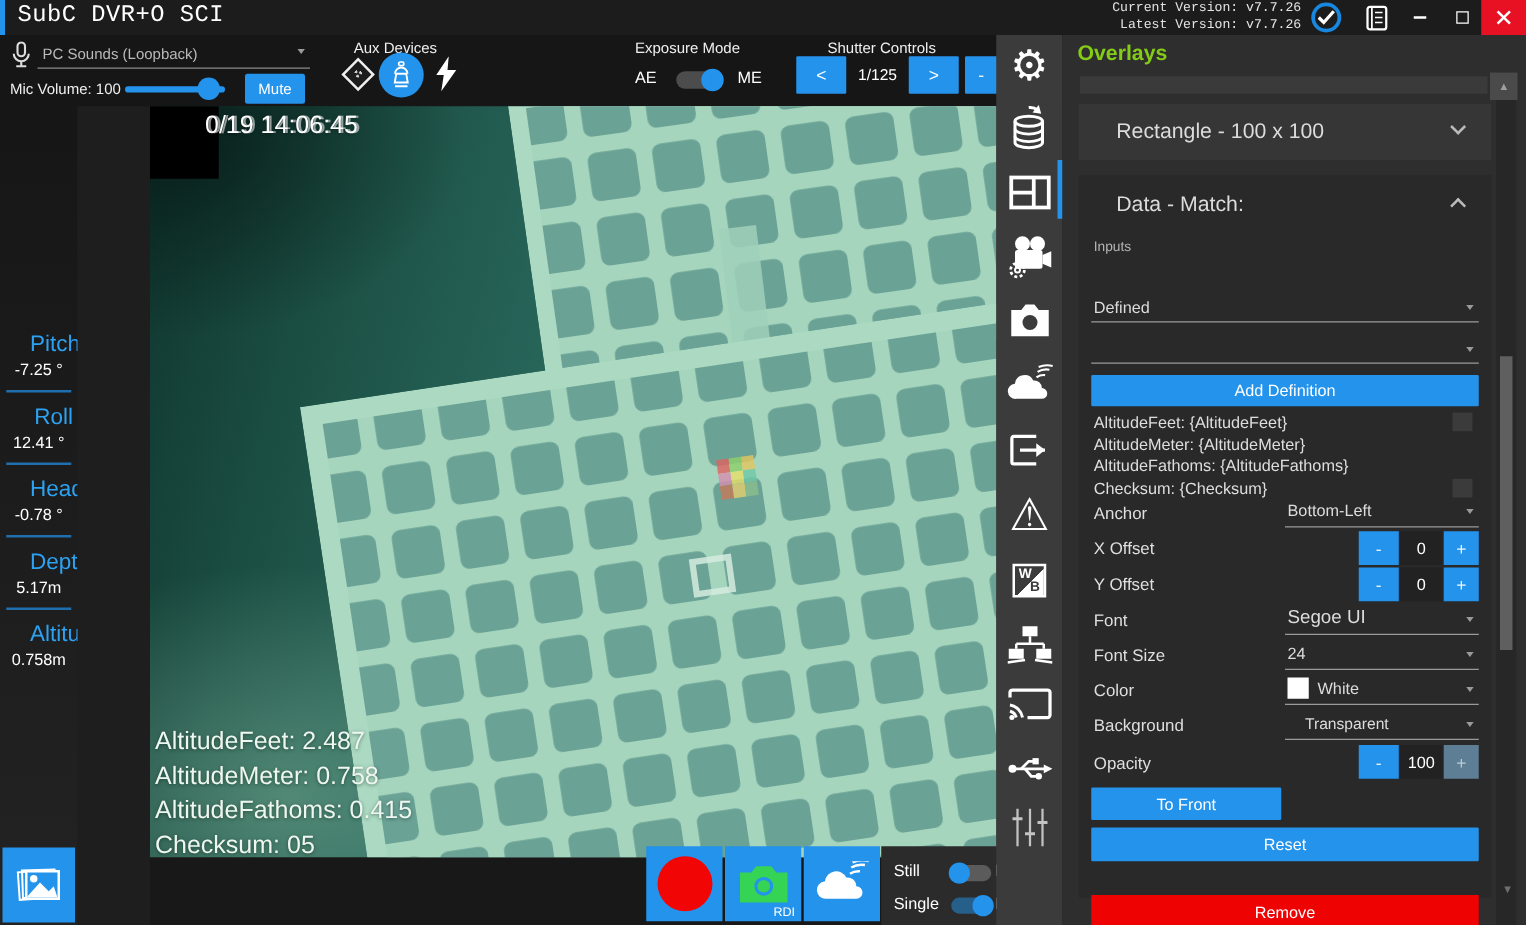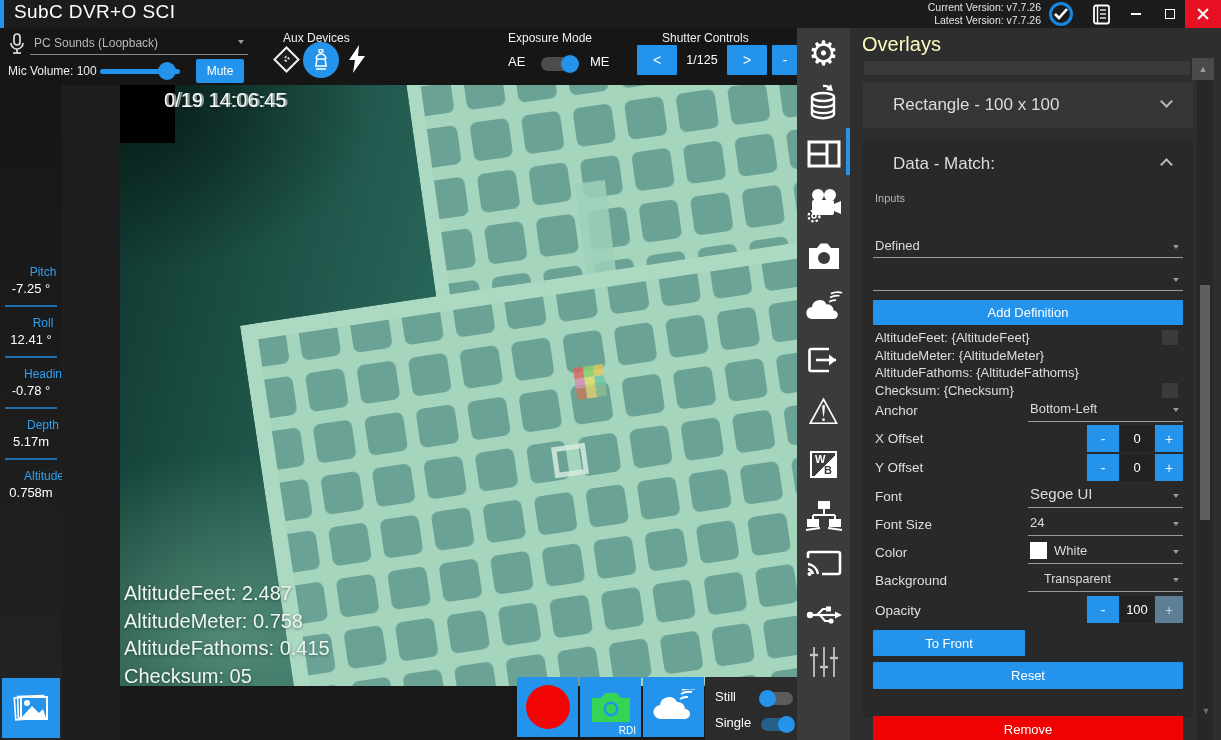--- a/index.html
+++ b/index.html
@@ -5,21 +5,21 @@
   * { margin:0; padding:0; box-sizing:border-box; }
   html,body { background:#000; }
   .app {
     position:relative; width:1221px; height:740px; overflow:hidden;
     background:#1d1d1d; font-family:"Liberation Sans", sans-serif; color:#fff;
     -webkit-font-smoothing:antialiased;
   }
   .abs { position:absolute; }
 
   
-  .titlebar { position:absolute; left:0; top:0; width:1221px; height:28px; background:#1c1c1c; }
+  .titlebar { position:absolute; left:0; top:0; width:1221px; height:28px; background:#1c1c1c;font-family:Liberation Mono, monospace; }
   .titlebar .accent { position:absolute; left:0; top:0; width:4px; height:28px; background:#2493eb; }
   .app-title { position:absolute; left:14px; top:1px; font-size:19px; font-weight:300; letter-spacing:.4px; color:#fff; }
   .versions { position:absolute; right:180px; top:1px; text-align:right; font-size:10.5px; line-height:13px; color:#e4e4e4; }
   .chk-circle { position:absolute; right:148px; top:2px; width:24px; height:24px; border:3px solid #1787e0; border-radius:50%; }
   .chk-circle svg { position:absolute; left:2px; top:3px; }
   .doc-icon { position:absolute; right:110px; top:4px; }
   .win-btn { position:absolute; top:0; width:34px; height:28px; display:flex; align-items:center; justify-content:center; }
   .btn-min { right:68px; } .btn-max { right:34px; }
   .btn-close { right:0; width:36px; background:#e81123; }
   .glyph-min { width:10px; height:0; border-top:2px solid #fff; display:block; }
@@ -44,21 +44,21 @@
   .diamond { position:absolute; left:277px; top:22px; width:19px; height:19px; border:2.5px solid #efefef; transform:rotate(45deg); background:#1d1d1d; }
   .diamond i { position:absolute; left:4px; top:4px; width:6px; height:6px; border:2px dotted #cfcfcf; border-radius:50%; display:block;}
   .toggle { position:absolute; width:36px; height:14px; border-radius:7px; background:#4c4c4c; }
   .toggle .knob { position:absolute; top:-2px; width:18px; height:18px; border-radius:50%; background:#2493eb; } .knob-right { right:-2px; }
   .sq-btn { position:absolute; background:#2493eb; border-radius:1px; color:#fff; display:flex; align-items:center; justify-content:center; font-size:14px; }
 
   
   .left-col { position:absolute; left:0; top:85px; width:62px; height:655px; background:linear-gradient(#161616,#232323); }
   .gap-col { position:absolute; left:62px; top:85px; width:58px; height:655px; background:#1e1e1e; }
   .tele-item { text-align:center; }
-  .tele-label { font-size:12px; color:#2da2f2;padding-left:24px; }
+  .tele-label { font-size:18px; color:#2da2f2;padding-left:24px; }
   .tele-value { font-size:13px; color:#fff; margin-top:2px; }
   .tele-sep { width:52px; height:2px; background:#1f6fae; margin:9px auto 9px auto; }
   .img-btn { position:absolute; left:2px; top:678px; width:58px; height:60px; background:#2493eb; display:flex; align-items:center; justify-content:center; }
 
   
   .video { position:absolute; left:120px; top:85px; width:677px; height:601px; overflow:hidden;
     background:
       radial-gradient(430px 300px at 16% 92%, rgba(160,215,185,.38), transparent 62%),
       radial-gradient(320px 230px at 4% 4%, rgba(0,8,6,.55), transparent 70%),
       linear-gradient(104deg,#0f352e 0%,#1b4e43 20%,#28665a 45%,#2e7061 62%,#27594e 100%);
@@ -90,21 +90,21 @@
   .rail-ic { position:absolute; left:0; width:53px; display:flex; align-items:center; justify-content:center; color:#fff; }
   .uni { font-size:34px; line-height:1; color:#fff; }
   .rail-sel { position:absolute; left:49px; top:100px; width:4px; height:47px; background:#2493eb; }
   .wb-box { width:27px; height:27px; border:2px solid #fff; position:relative;
             background:linear-gradient(315deg,#fff 0 45%,#3b3b3b 45% 100%); }
   .wb-box .w { position:absolute; left:3px; top:0px; font-size:11px; font-weight:bold; color:#fff; }
   .wb-box .b { position:absolute; right:3px; bottom:0px; font-size:11px; font-weight:bold; color:#3b3b3b; }
 
   
   .panel { position:absolute; left:850px; top:28px; width:371px; height:712px; background:#2e2e2e; }
-  .panel-title { position:absolute; left:12px; top:5px; font-size:20px; font-weight:400; color:#fef9c3; }
+  .panel-title { position:absolute; left:12px; top:5px; font-size:17px; font-weight:700; color:#84cc16; }
   .clipped-item { position:absolute; left:14px; top:33px; width:326px; height:14px; background:#3a3a3a; }
   .expander { position:absolute; left:13px; width:330px; background:#363636; }
   .exp-title { position:absolute; left:30px; top:12px; font-size:17px; font-weight:300; color:#dcdcdc; }
   .chev { position:absolute; right:22px; width:9px; height:9px; border-right:2px solid #bbb; border-bottom:2px solid #bbb; }
   .chev-down { top:14px; transform:rotate(45deg); }
   .chev-up { top:20px; transform:rotate(225deg); }
   .group { position:absolute; left:13px; top:112px; width:330px; height:578px; background:#292929; }
   .sm-label { position:absolute; font-size:11px; color:#b5b5b5; }
   .fld-label { position:absolute; left:12px; font-size:13.5px; color:#dfdfdf; }
   .dd { position:absolute; border-bottom:1px solid #9a9a9a; }

